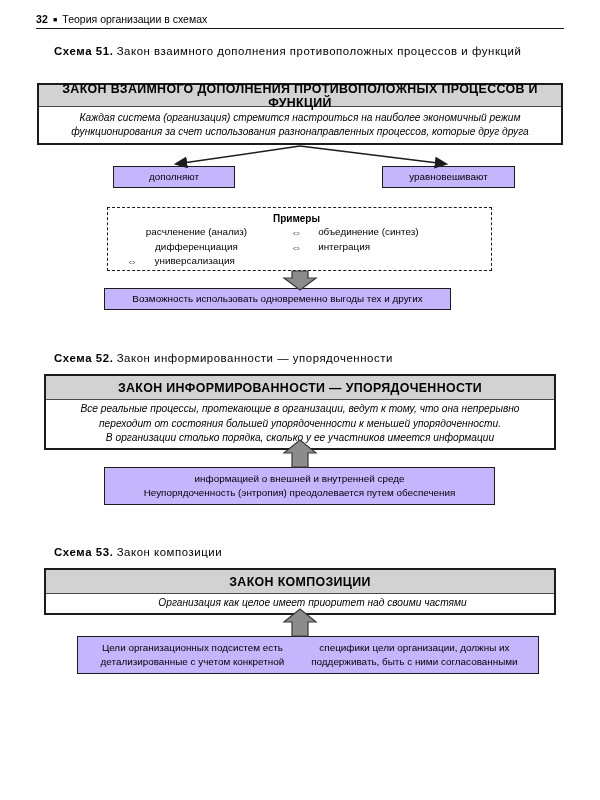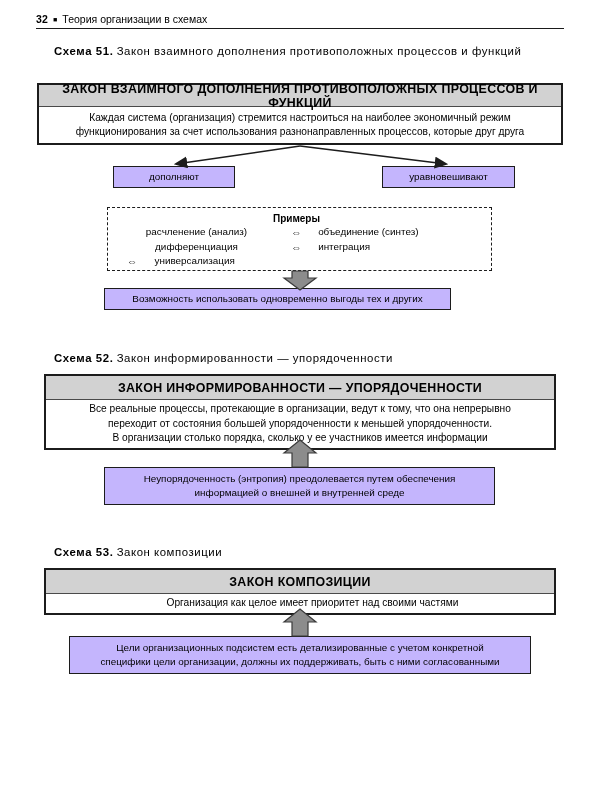--- a/index.html
+++ b/index.html
@@ -74,20 +74,21 @@
     text-align: center;
     font-weight: bold;
     font-size: 12.4px;
     letter-spacing: 0.35px;
     display: flex;
     align-items: center;
     justify-content: center;
   }
   .band-body {
     box-sizing: border-box;
+    font-style: italic;
     font-size: 10.2px;
     line-height: 14.5px;
     text-align: center;
     padding: 4px 8px 4px 8px;
     display: flex;
     flex-direction: column;
     justify-content: center;
   }
 
   
@@ -212,37 +213,37 @@
 <div class="frame" style="left:44px; top:374px; width:512px; height:76px;">
   <div class="band-title" style="height:24px;">ЗАКОН ИНФОРМИРОВАННОСТИ — УПОРЯДОЧЕННОСТИ</div>
   <div class="band-body" style="height:48px;">
     <div>Все реальные процессы, протекающие в организации, ведут к тому, что она непрерывно</div>
     <div>переходит от состояния большей упорядоченности к меньшей упорядоченности.</div>
     <div>В организации столько порядка, сколько у ее участников имеется информации</div>
   </div>
 </div>
 
 <div class="box" style="left:104px; top:467px; width:391px; height:38px; flex-direction:column;">
+  <span>информацией о внешней и внутренней среде</span>
   <span>Неупорядоченность (энтропия) преодолевается путем обеспечения</span>
-  <span>информацией о внешней и внутренней среде</span>
 </div>
 
 <div class="caption" style="left:46px; top:545px;">
   <span class="cap-label">Схема 53.</span>
   <span class="cap-text">Закон композиции</span>
 </div>
 
 <div class="frame" style="left:44px; top:568px; width:512px; height:47px;">
   <div class="band-title" style="height:24px;">ЗАКОН КОМПОЗИЦИИ</div>
   <div class="band-body" style="height:19px;padding-left:33px;">
     <div>Организация как целое имеет приоритет над своими частями</div>
   </div>
 </div>
 
-<div class="box" style="left:69px; top:636px; width:462px; height:38px; flex-direction:column;">
+<div class="box" style="left:77px; top:636px; width:462px; height:38px; flex-direction:row;">
   <span>Цели организационных подсистем есть детализированные с учетом конкретной</span>
   <span>специфики цели организации, должны их поддерживать, быть с ними согласованными</span>
 </div>
 
 <svg class="svg-layer" viewBox="0 0 600 800">
   <defs>
     <marker id="thin-arrow" markerWidth="9" markerHeight="9" refX="7.5" refY="4" orient="auto">
       <path d="M0,0 L9,4 L0,8 z" fill="#1c1c1c"></path>
     </marker>
   </defs>

